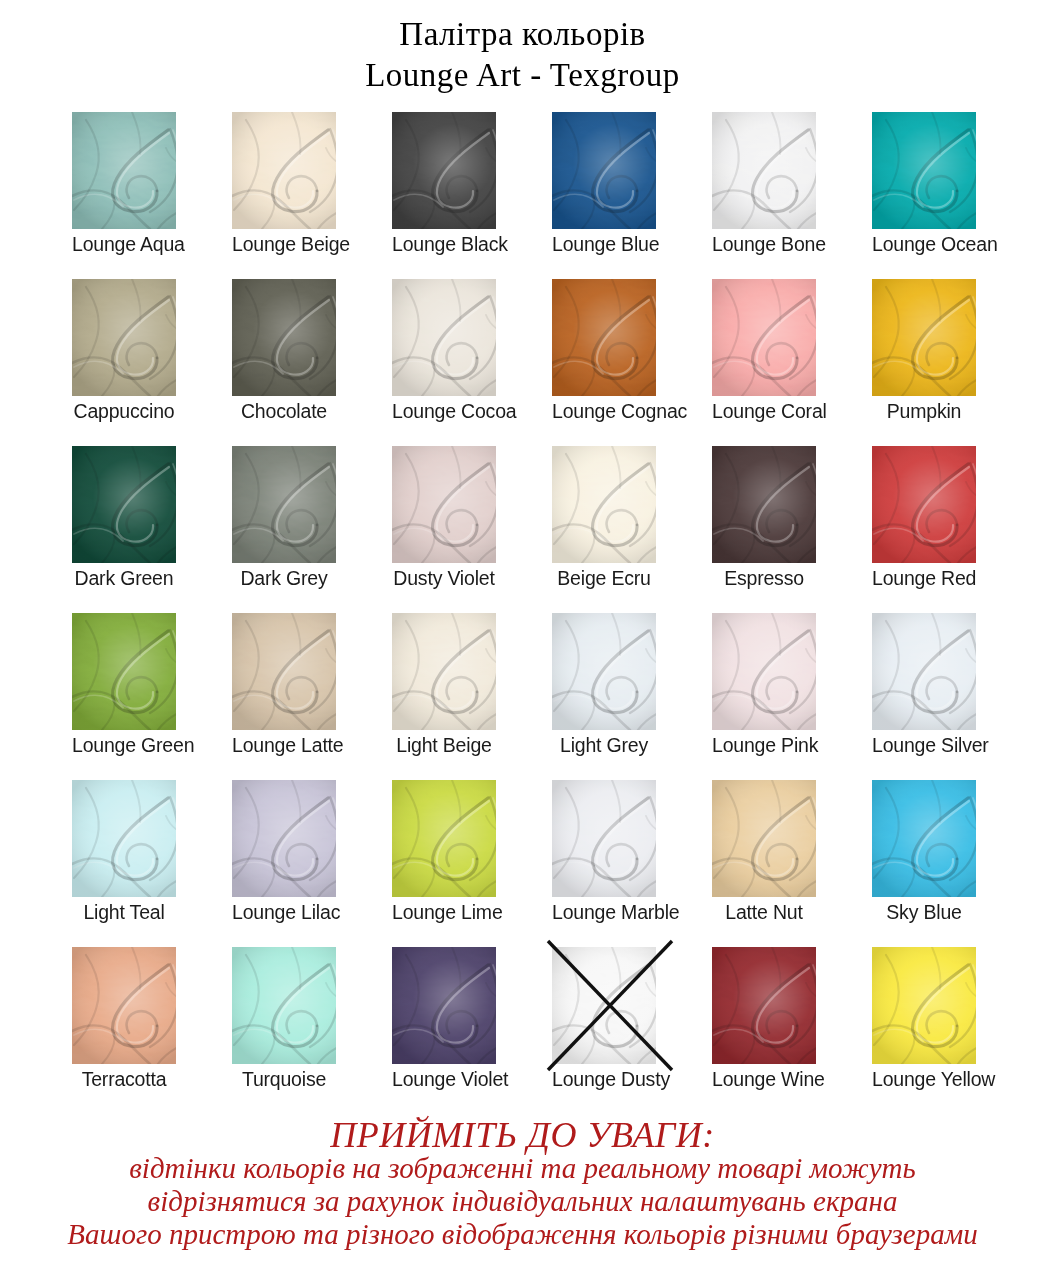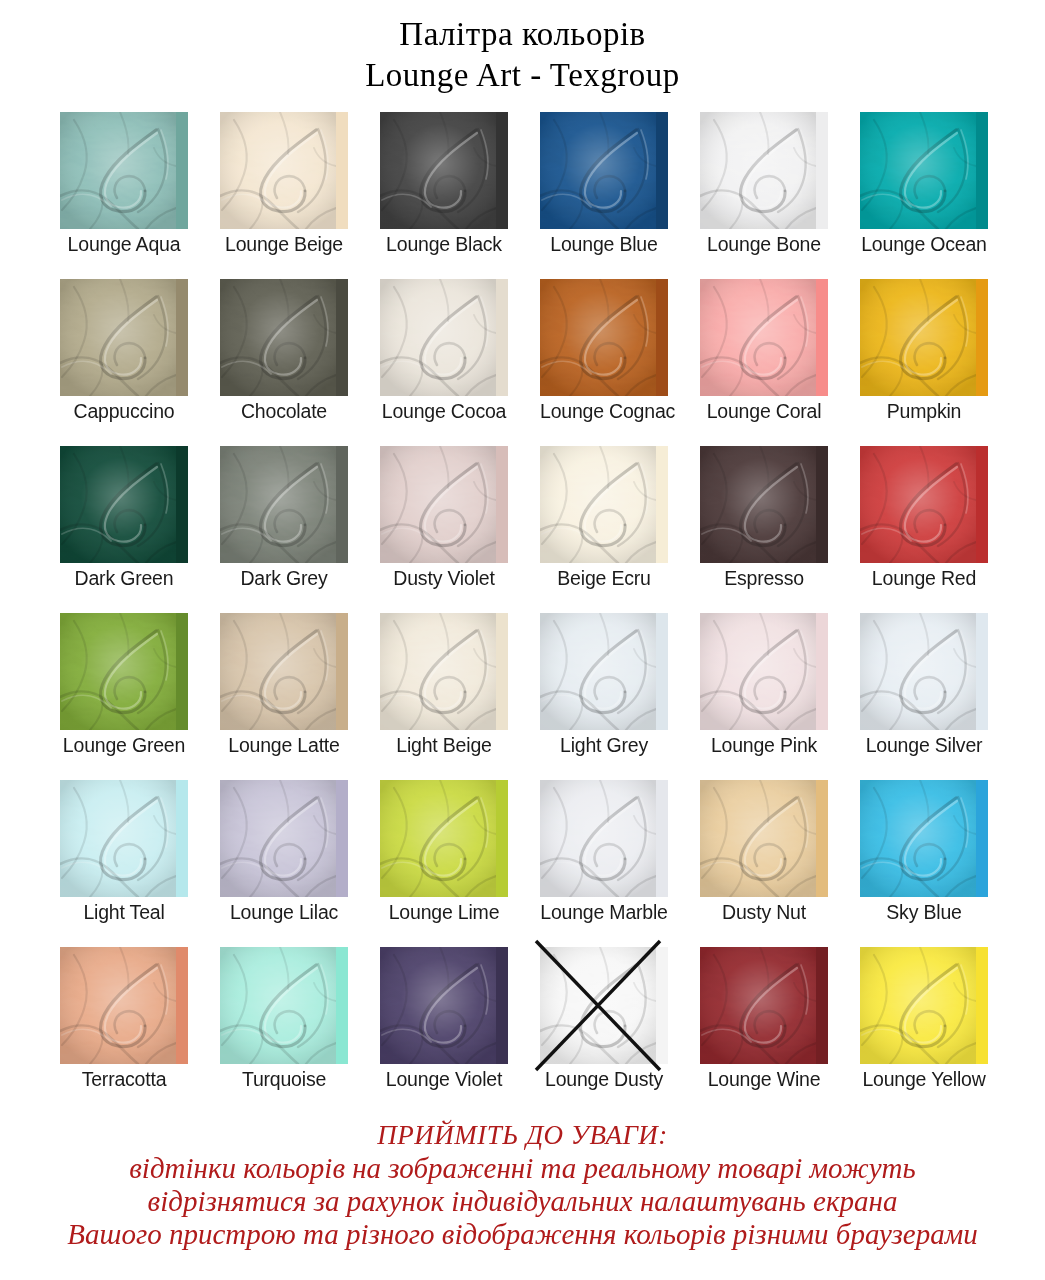--- a/index.html
+++ b/index.html
@@ -39,21 +39,21 @@
     grid-template-columns: repeat(6, 160px);
     grid-auto-rows: 167px;
   }
   .cell {
     position: relative;
     width: 160px;
     height: 167px;
   }
   .swatch-wrap {
     position: relative;
-    width: 128px;
+    width: 104px;
     height: 117px;
     margin: 0 auto;
   }
   .swatch {
     position: absolute;
     inset: 0;
     overflow: hidden;
     background-color: #cccccc;
   }
   .swatch svg {
@@ -92,21 +92,21 @@
     position: absolute;
     left: 0;
     right: 0;
     top: 1118px;
     text-align: center;
     font-family: "Liberation Serif", serif;
     font-style: italic;
     color: #b01b1b;
   }
   .notice-head {
-    font-size: 27px;
+    font-size: 36px;
     line-height: 34px;
     letter-spacing: 0.5px;
   }
   .notice-line {
     font-size: 29px;
     line-height: 33px;
     white-space: nowrap;
   }
 </style>
 </head>
@@ -488,21 +488,21 @@
     </div>
     <div class="cell">
       <div class="swatch-wrap">
         <div class="swatch" style="background-color: rgb(227, 188, 125);">
           <svg viewBox="0 0 116 117">
             <rect width="116" height="117" fill="#808080" filter="url(#drapeLight)" opacity="0.30" style="mix-blend-mode: overlay;"></rect>
             <use href="#folds"></use>
             <rect width="116" height="117" fill="url(#sheenGrad)"></rect>
           </svg>
         </div>
-        <div class="label">Dusty Nut</div>
+        <div class="label">Latte Nut</div>
       </div>
     </div>
     <div class="cell">
       <div class="swatch-wrap">
         <div class="swatch" style="background-color: rgb(43, 164, 219);">
           <svg viewBox="0 0 116 117">
             <rect width="116" height="117" fill="#808080" filter="url(#drapeLight)" opacity="0.30" style="mix-blend-mode: overlay;"></rect>
             <use href="#folds"></use>
             <rect width="116" height="117" fill="url(#sheenGrad)"></rect>
           </svg>

